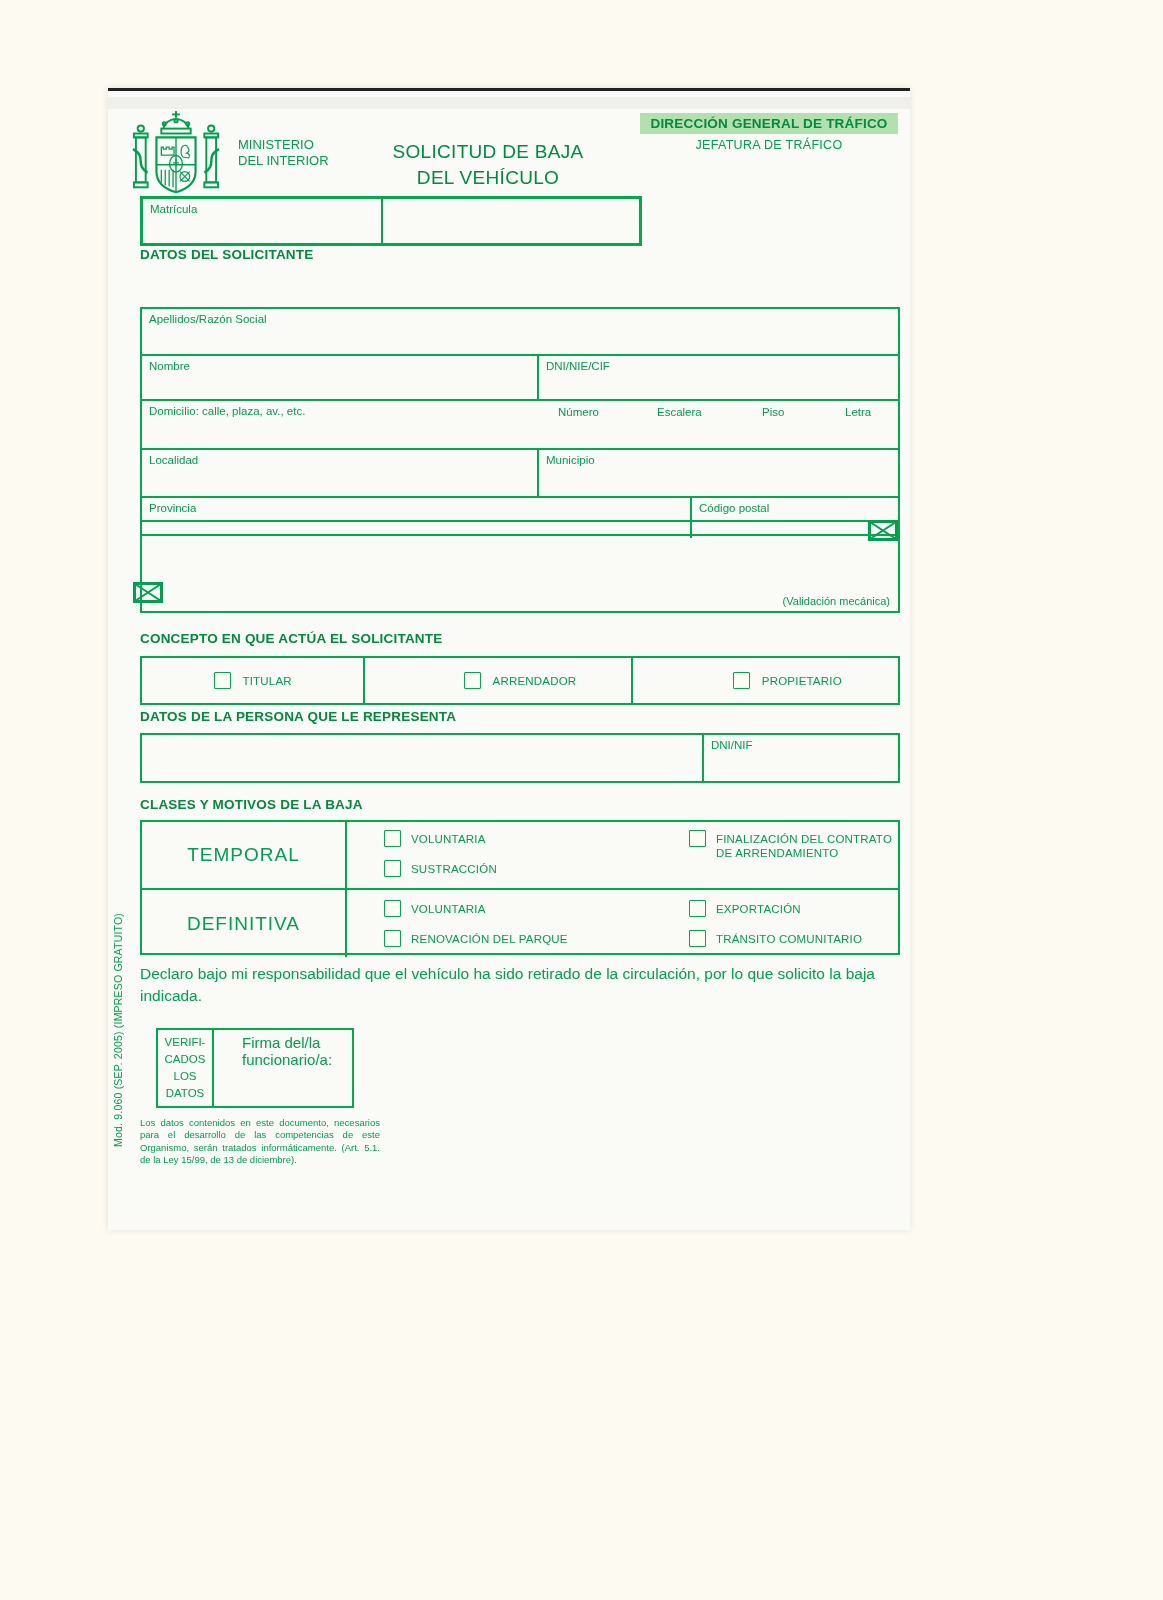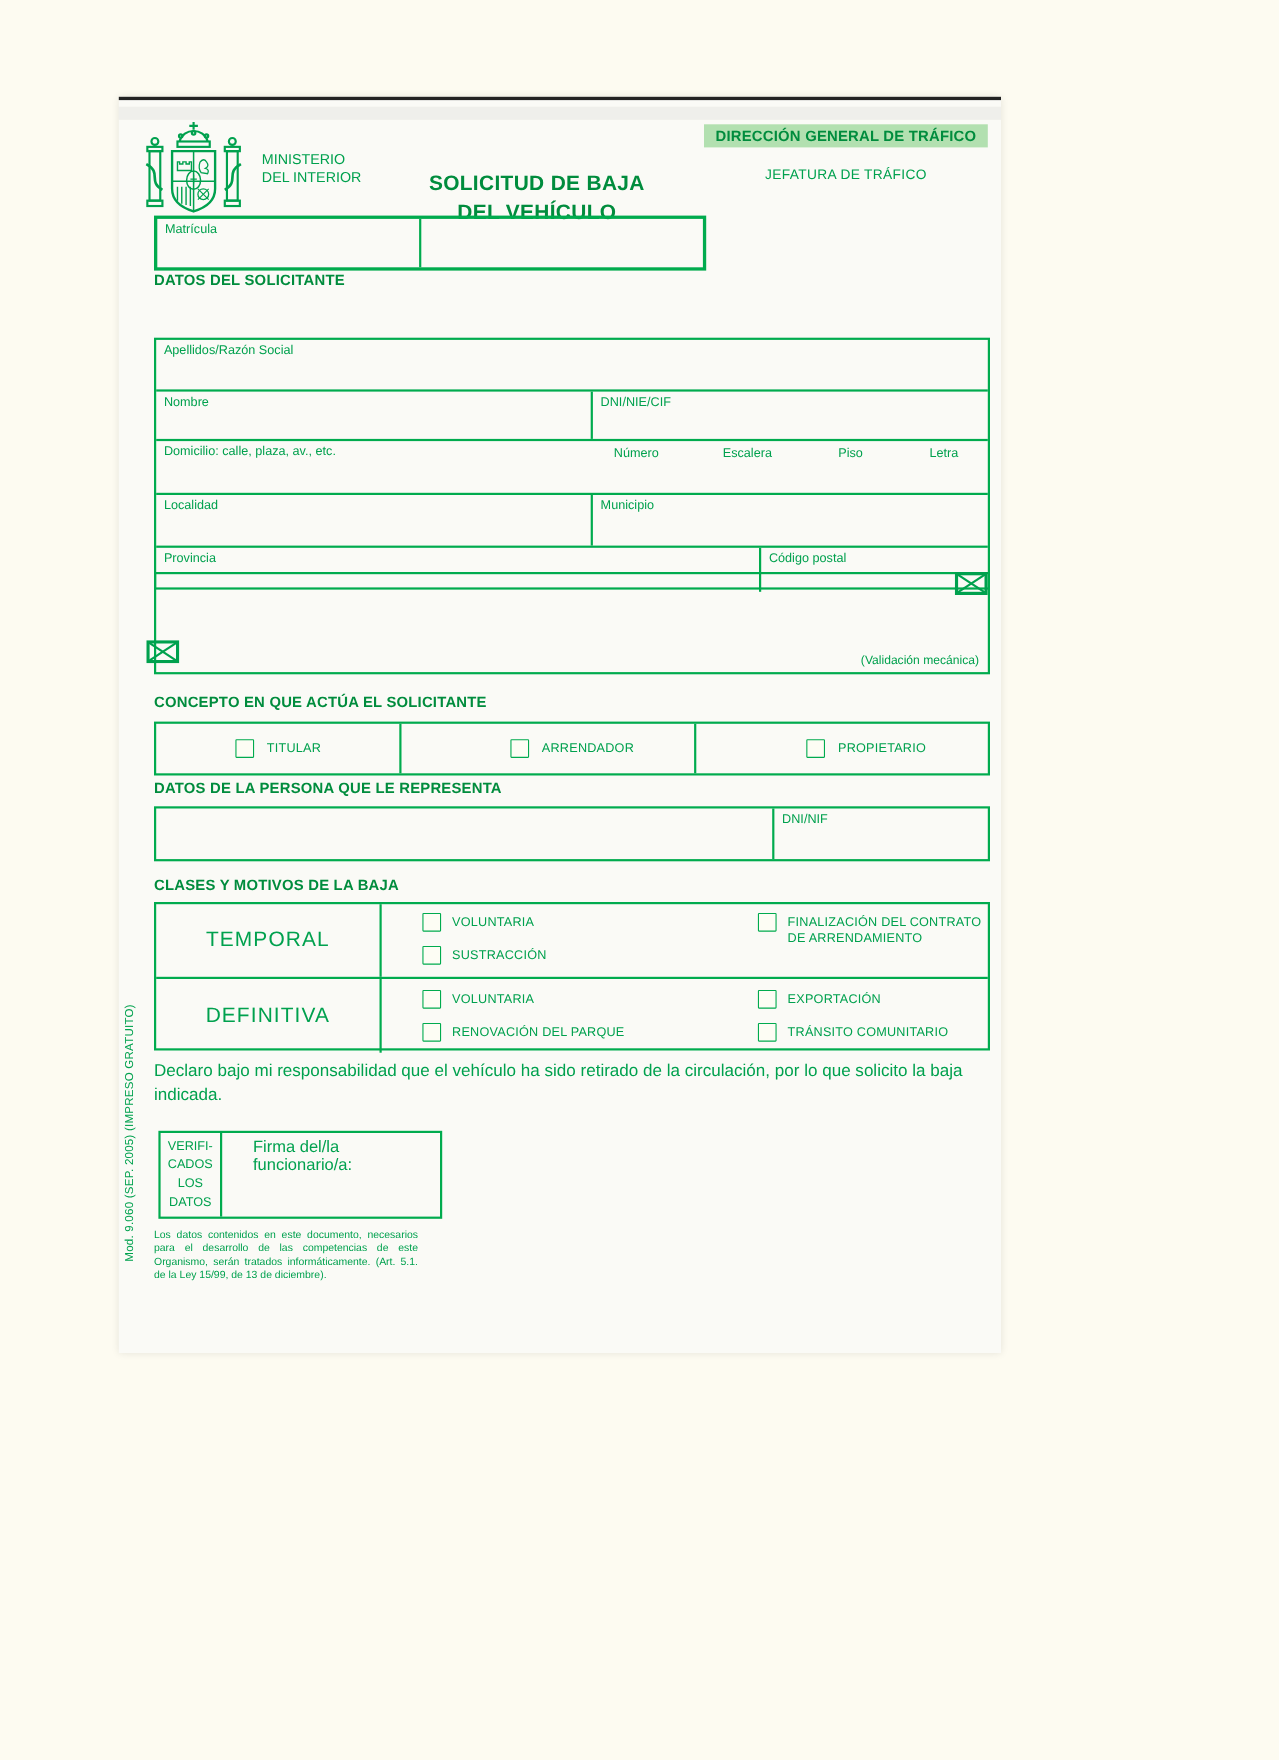--- a/index.html
+++ b/index.html
@@ -21,24 +21,24 @@
   .paper{
     position:absolute;left:108px;top:88px;width:802px;height:1142px;
     background:var(--paper);
     border-top:3px solid #222;
     box-shadow:0 0 7px rgba(0,0,0,.10);
   }
   .topband{position:absolute;left:0;top:6px;width:100%;height:12px;background:#e9e9e5;opacity:.65;}
   
   .crest{position:absolute;left:24px;top:16px;width:88px;height:98px;}
   .ministry{position:absolute;left:130px;top:46px;font-size:13px;line-height:1.25;font-weight:500;}
-  .title{position:absolute;left:250px;top:48px;width:260px;text-align:center;font-size:19px;font-weight:bold;line-height:1.35;color:var(--green-dark);letter-spacing:.3px;margin-top:16px;}
+  .title{position:absolute;left:250px;top:48px;width:260px;text-align:center;font-size:19px;font-weight:normal;line-height:1.35;color:var(--green-dark);letter-spacing:.3px;}
   .hdr-right{position:absolute;left:530px;top:22px;width:262px;text-align:center;}
   .dgt-banner{display:inline-block;background:var(--banner-bg);color:var(--green-dark);font-weight:bold;font-size:13.5px;padding:3px 10px;letter-spacing:.2px;}
-  .jefatura{margin-top:18px;font-size:12.5px;font-weight:500;letter-spacing:.3px;}
+  .jefatura{margin-top:4px;font-size:12.5px;font-weight:500;letter-spacing:.3px;}
   
   .platebox{position:absolute;left:32px;top:105px;width:502px;height:50px;border:3px solid var(--bgreen);display:flex;}
   .platebox .cell{position:relative;height:100%;text-align:center;}
   .platebox .c1{width:240px;border-right:2px solid var(--bgreen);}
   .platebox .c2{flex:1;}
   .flabel{position:absolute;left:7px;top:4px;font-size:11.5px;}
   .sec-h{position:absolute;font-size:13.5px;font-weight:bold;letter-spacing:.2px;color:var(--green-dark);}
   
   .sbox{position:absolute;left:32px;top:180px;width:760px;height:229px;border:2px solid var(--bgreen);margin-top:36px;}
   .srow{position:absolute;left:0;width:100%;}
@@ -62,21 +62,21 @@
   .bbox{position:absolute;left:32px;top:729px;width:760px;height:135px;border:2px solid var(--bgreen);}
   .brow{position:absolute;left:0;width:100%;}
   .brow2{border-top:2px solid var(--bgreen);}
   .bclass{position:absolute;left:0;top:0;width:205px;height:100%;border-right:2px solid var(--bgreen);display:flex;align-items:center;justify-content:center;font-size:19px;letter-spacing:1px;}
   .bopts{position:absolute;left:207px;top:0;right:0;height:100%;}
   .optline{position:absolute;display:flex;align-items:flex-start;gap:10px;}
   .optline .opt-lbl{padding-top:2px;line-height:1.25;}
   
   .decl{position:absolute;left:32px;top:872px;width:758px;font-size:15.5px;font-weight:500;line-height:1.45;}
   
-  .vbox{position:absolute;left:36px;top:937px;width:258px;height:80px;border:2px solid var(--bgreen);display:flex;}
+  .vbox{position:absolute;left:48px;top:937px;width:198px;height:80px;border:2px solid var(--bgreen);display:flex;}
   .vleft{width:56px;border-right:2px solid var(--bgreen);display:flex;flex-direction:column;justify-content:center;align-items:center;font-size:11.5px;line-height:1.5;text-align:center;}
   .vright{flex:1;position:relative;}
   .vright .flabel{font-size:15px;margin-left:21px;}
   .fineprint{position:absolute;left:32px;top:1026px;width:240px;font-size:9.5px;line-height:1.3;text-align:justify;}
   
   .sig{position:absolute;left:437px;top:962px;width:326px;text-align:center;font-size:11.5px;}
   .dotline{border-bottom:2px dotted var(--green);height:14px;margin-bottom:4px;}
   .sig div{line-height:1.4;}
   
   .vnote{position:absolute;left:4px;top:1056px;transform:rotate(-90deg);transform-origin:0 0;white-space:nowrap;font-size:10.5px;font-weight:500;letter-spacing:.2px;}

